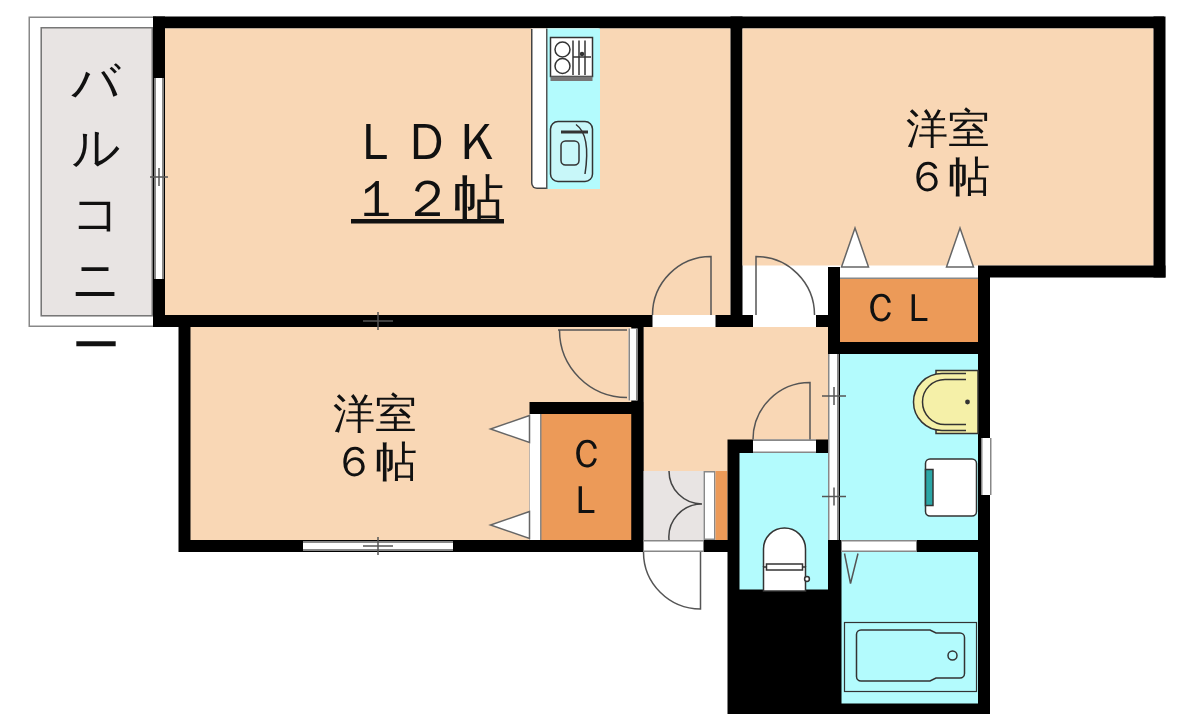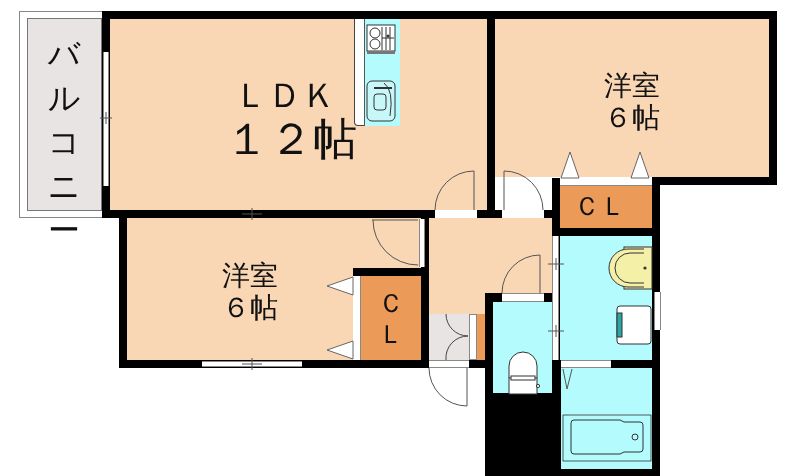--- a/index.html
+++ b/index.html
@@ -21,21 +21,21 @@
 <div class="abs" style="left:19px;top:11px;width:85px;height:207px;border:1px solid #888;background:#fff;"></div>
 <div class="abs grey" style="left:27px;top:18px;width:75px;height:193px;border:1px solid #777;"></div>
 <div class="label" style="left:44px;top:32px;width:40px;font-size:32px;line-height:44px;white-space:normal;word-break:break-all;">バルコニー</div>
 
 <div class="abs wall" style="left:102px;top:11px;width:674px;height:8px;"></div>
 <div class="abs wall" style="left:102px;top:11px;width:8px;height:207px;"></div>
 <div class="abs winv" style="left:103px;top:52px;width:6px;height:134px;"></div>
 
 <div class="abs room" style="left:110px;top:19px;width:377px;height:191px;"></div>
 <div class="label" style="left:225px;top:76px;width:120px;font-size:34px;">ＬＤＫ</div>
-<div class="label" style="left:225px;top:114px;width:120px;font-size:44px;">１２帖</div>
+<div class="label" style="left:225px;top:114px;width:120px;font-size:34px;text-decoration:underline;">１２帖</div>
 
 <div class="abs" style="left:354px;top:19px;width:46px;height:107px;background:#fff;border:1px solid #444;border-top:none;border-radius:0 0 0 4px;"></div>
 <div class="abs blue" style="left:364px;top:19px;width:36px;height:107px;border-left:1px solid #555;"></div>
 <svg style="left:366px;top:24px;" width="30" height="30" viewBox="0 0 30 30">
   <rect x="1" y="1" width="28" height="26" fill="#fff" stroke="#333"></rect>
   <rect x="1" y="27" width="28" height="3" fill="#777"></rect>
   <circle cx="9" cy="9" r="5" fill="none" stroke="#333"></circle>
   <circle cx="9" cy="20" r="5" fill="none" stroke="#333"></circle>
   <line x1="16" y1="3" x2="16" y2="26" stroke="#333"></line>
   <line x1="20" y1="3" x2="20" y2="26" stroke="#333"></line>

